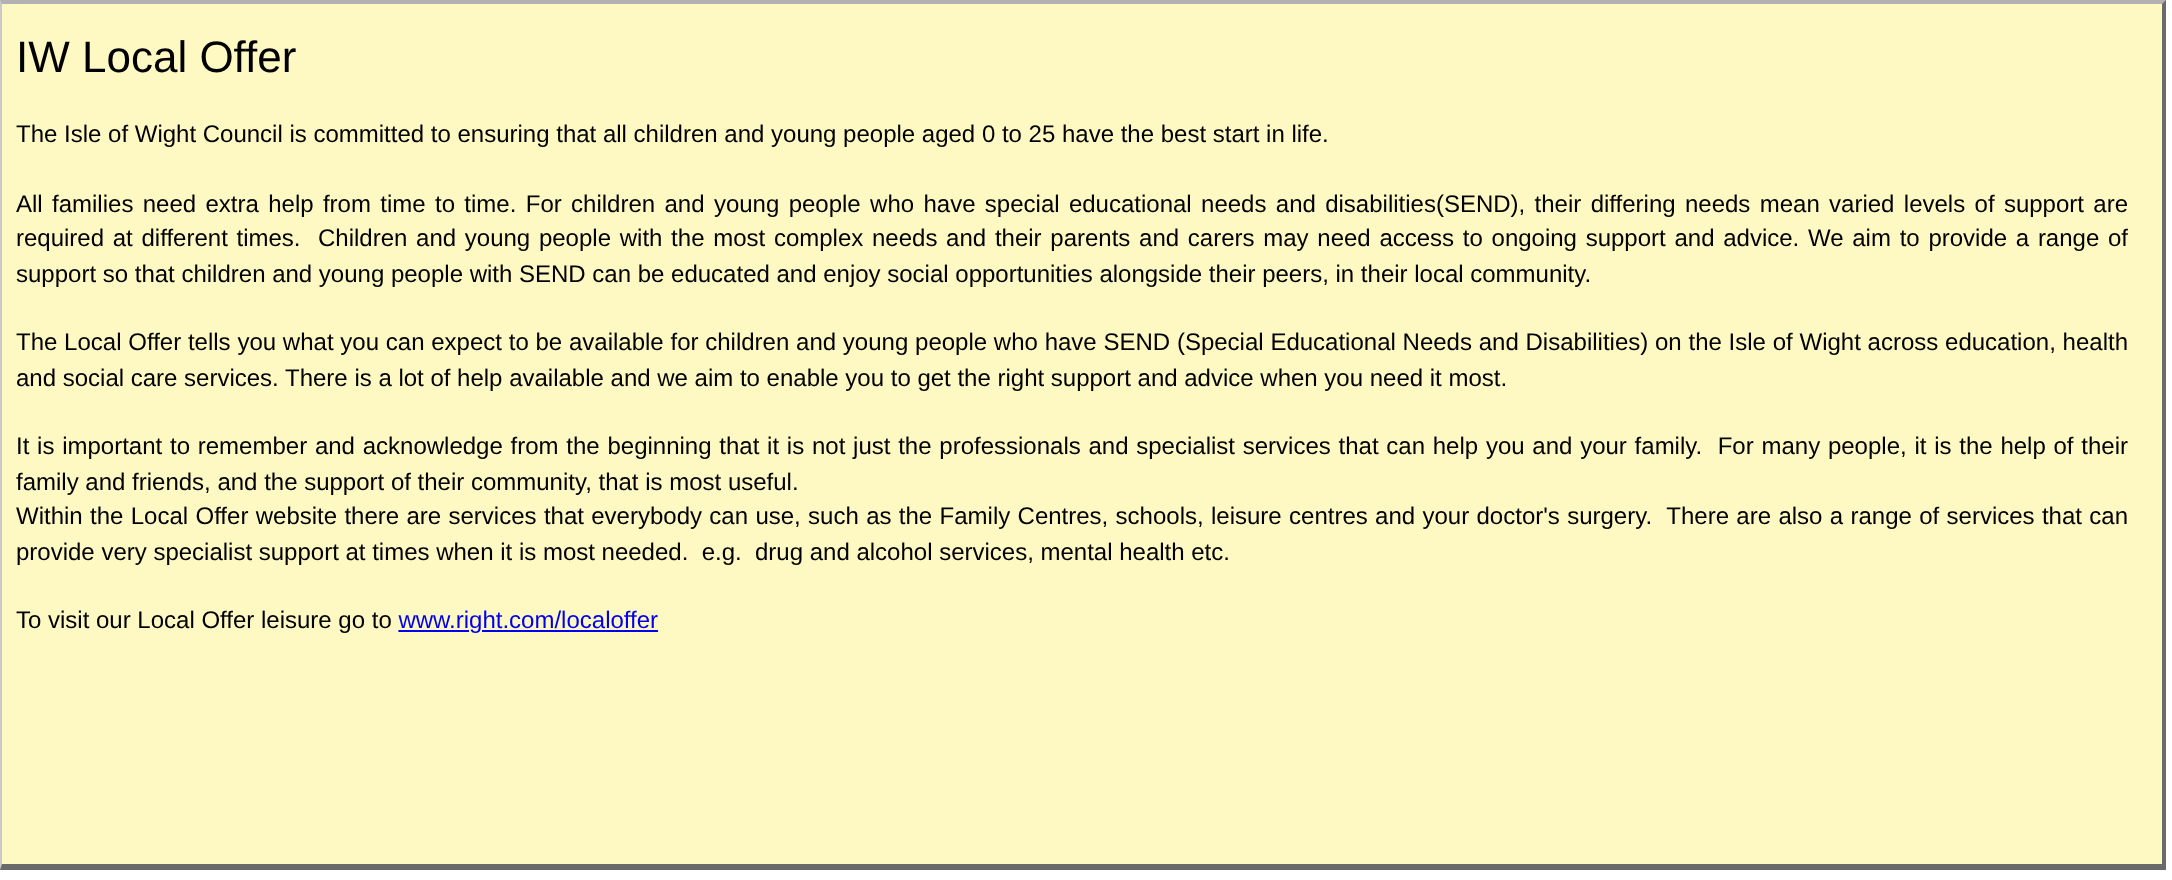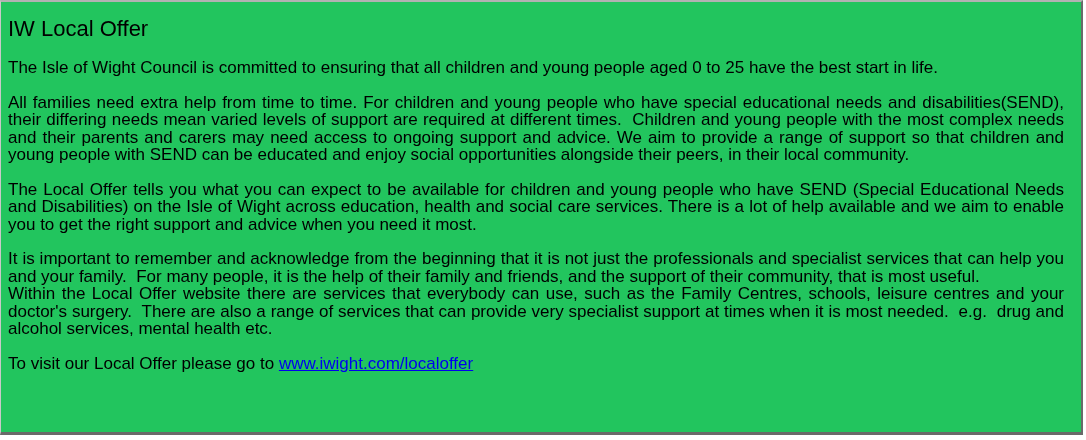--- a/index.html
+++ b/index.html
@@ -11,38 +11,38 @@
     width: 1086px;
     height: 440px;
     overflow: hidden;
     font-family: "Liberation Sans", "DejaVu Sans", sans-serif;
   }
   .textbox {
     position: relative;
     box-sizing: border-box;
     width: 1083px;
     height: 435px;
-    background: #22c55e;
+    background: #fef9c3;
     border-top: 2px solid #b2b2b2;
     border-left: 1px solid #c9c9c9;
     border-right: 2px solid #6a6a6a;
     border-bottom: 3px solid #6a6a6a;
     padding: 0 17px 0 7px;
     overflow: hidden;
     color: #000000;
   }
   .title {
     font-size: 22px;
     font-weight: 400;
     margin: 14px 0 0 0;
     line-height: 26px;
     color: #000000;
   }
   .para {
-    font-size: 17px;
+    font-size: 12px;
     line-height: 17.5px;
     margin: 17px 0 0 0;
     text-align: justify;
     color: #000000;
   }
   .para.footer {
     text-align: left;
   }
   a.link {
     color: #0000ee;
@@ -58,14 +58,14 @@
 
   <p class="para">The Isle of Wight Council is committed to ensuring that all children and young people aged 0 to 25 have the best start in life.</p>
 
   <p class="para">All families need extra help from time to time. For children and young people who have special educational needs and disabilities(SEND), their differing needs mean varied levels of support are required at different times.&nbsp; Children and young people with the most complex needs and their parents and carers may need access to ongoing support and advice. We aim to provide a range of support so that children and young people with SEND can be educated and enjoy social opportunities alongside their peers, in their local community.</p>
 
   <p class="para">The Local Offer tells you what you can expect to be available for children and young people who have SEND (Special Educational Needs and Disabilities) on the Isle of Wight across education, health and social care services. There is a lot of help available and we aim to enable you to get the right support and advice when you need it most.</p>
 
   <p class="para"><span>It is important to remember and acknowledge from the beginning that it is not just the professionals and specialist services that can help you and your family.&nbsp; For many people, it is the help of their family and friends, and the support of their community, that is most useful.</span><br><span>Within the Local Offer website there are services that everybody can use, such as the Family Centres, schools, leisure centres and your doctor's surgery.&nbsp; There are also a range of services that can provide very specialist support at times when it is most needed.&nbsp; e.g.&nbsp; drug and alcohol services, mental health etc.</span></p>
 
 
-  <p class="para footer"><span>To visit our Local Offer please go to </span><a class="link" href="#">www.iwight.com/localoffer</a></p>
+  <p class="para footer"><span>To visit our Local Offer leisure go to </span><a class="link" href="#">www.right.com/localoffer</a></p>
 </div>
 
 </body></html>

